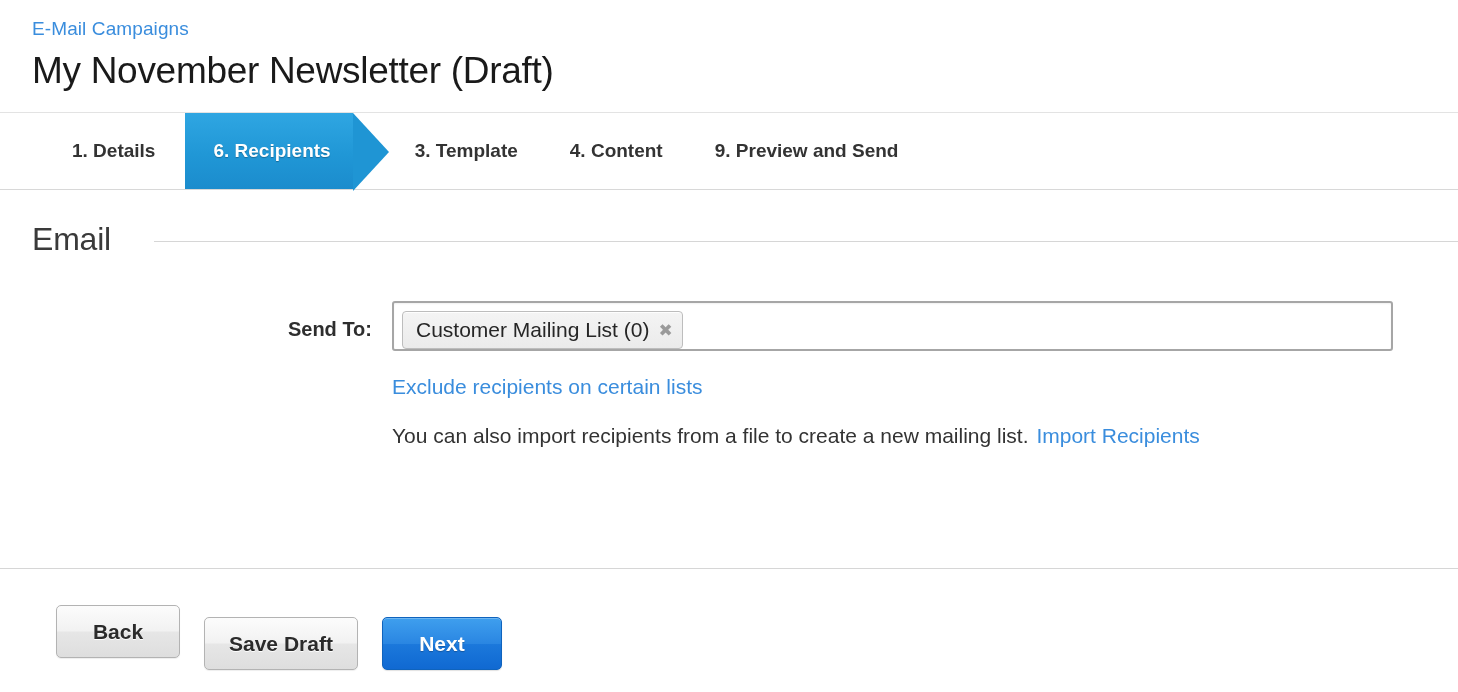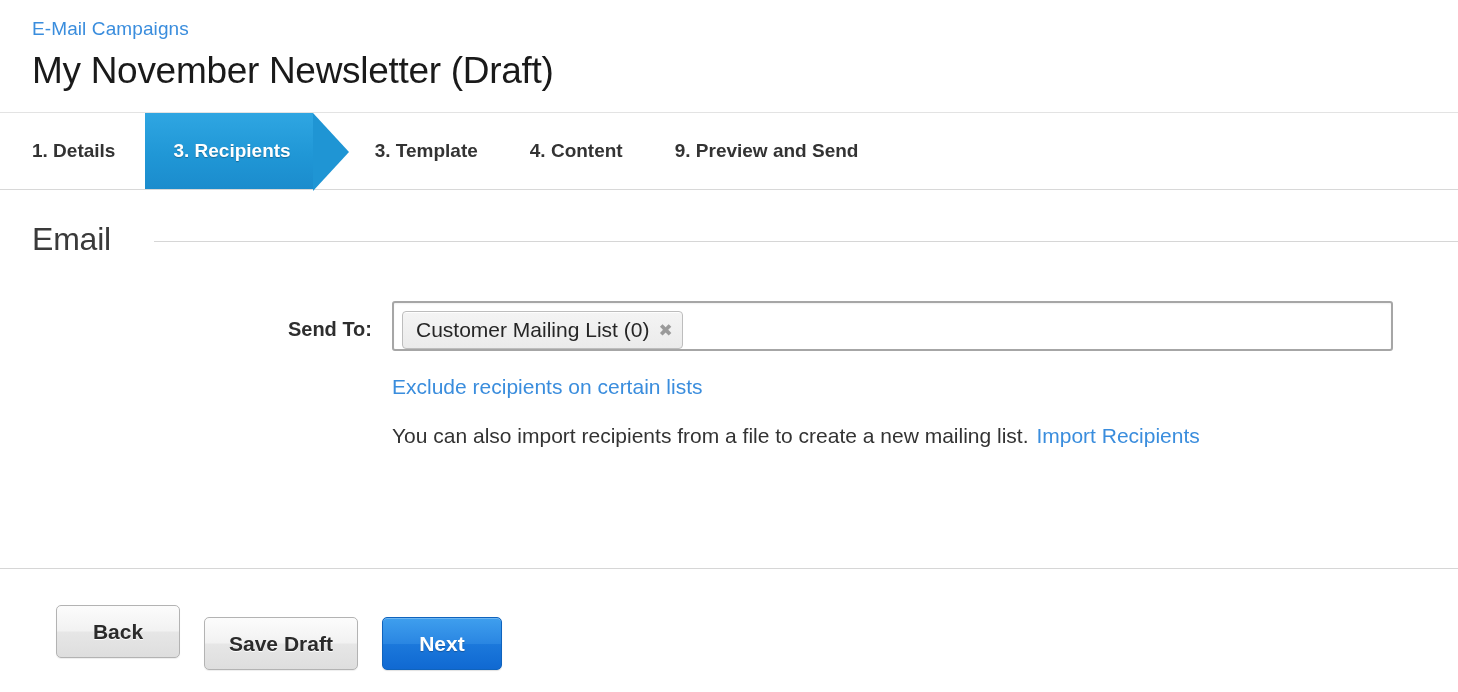--- a/index.html
+++ b/index.html
@@ -46,20 +46,21 @@
     border-top: 1px solid #e3e3e3;
     border-bottom: 1px solid #d8d8d8;
     background: #ffffff;
     box-sizing: border-box;
   }
   .tabs {
     display: flex;
     align-items: stretch;
     height: 100%;
     padding-left: 0;
+    margin-left: 40px;
   }
   .tab {
     position: relative;
     display: flex;
     align-items: center;
     font-size: 19px;
     font-weight: bold;
     color: #333333;
     padding: 0 26px;
     white-space: nowrap;
@@ -136,22 +137,22 @@
   .form-control { flex: 1; padding-right: 65px; }
 
   .token-input {
     position: relative;
     height: 50px;
     background: #ffffff;
     border: 2px solid #a6a6a6;
     border-radius: 3px;
     box-sizing: border-box;
     display: flex;
-    align-items: flex-end;
-    padding: 0 8px;
+    align-items: flex-start;
+    padding: 8px 8px;
     box-shadow: inset 0 1px 2px rgba(0,0,0,0.06);
     cursor: text;
   }
   .token {
     display: inline-flex;
     align-items: center;
     height: 36px;
     background: linear-gradient(to bottom, #f4f4f4 0%, #ebebeb 100%);
     border: 1px solid #bdbdbd;
     border-radius: 4px;
@@ -242,21 +243,21 @@
   <a href="#" class="breadcrumb-link">E-Mail Campaigns</a>
   <h1 class="page-title">My November Newsletter (Draft)</h1>
 </div>
 
 <div class="tabstrip">
   <div class="tabs">
     <div class="tab">
       <span>1. Details</span>
     </div>
     <div class="tab active">
-      <span>3. Recipients</span>
+      <span>6. Recipients</span>
     </div>
     <div class="tab">
       <span>3. Template</span>
     </div>
     <div class="tab">
       <span>4. Content</span>
     </div>
     <div class="tab">
       <span>9. Preview and Send</span>
     </div>

